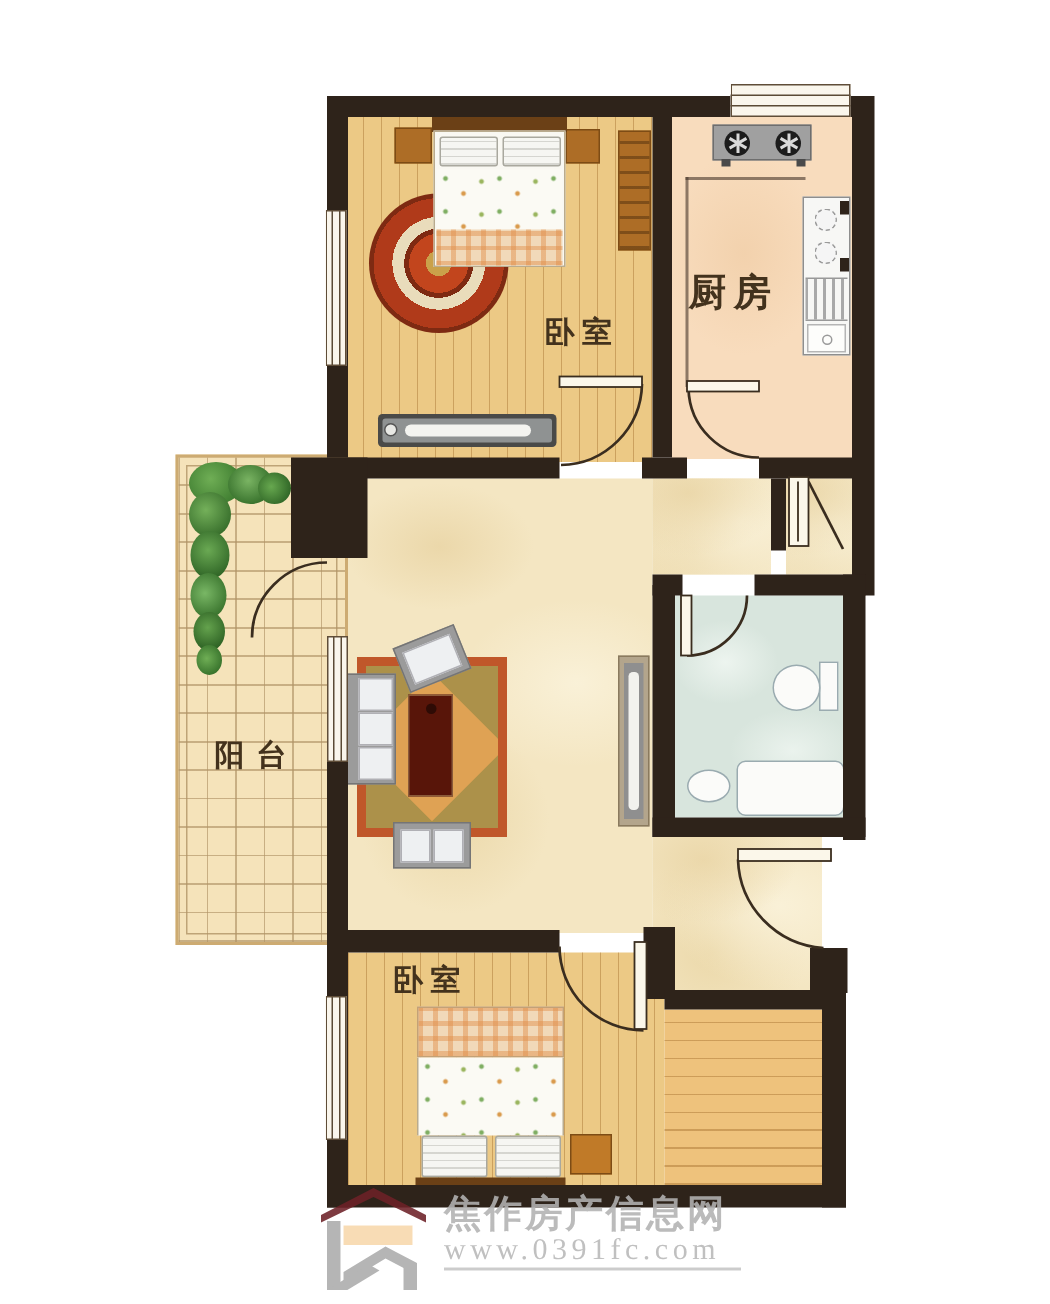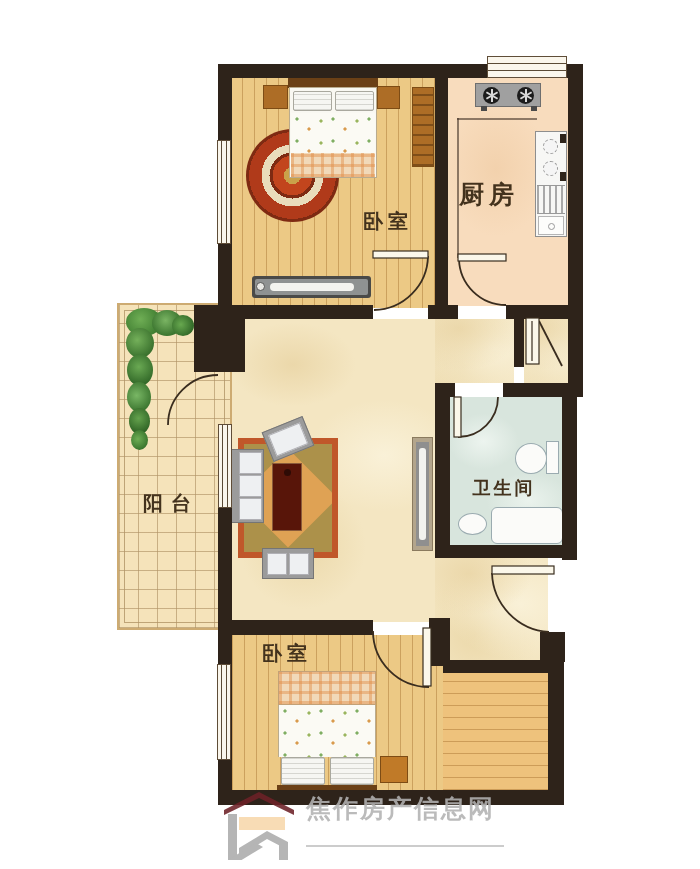--- a/index.html
+++ b/index.html
@@ -218,29 +218,29 @@
       <rect x="423" y="628" width="8" height="58"></rect>
       <rect x="492" y="566" width="62" height="8"></rect>
       <rect x="526" y="318" width="13" height="46"></rect>
       <line x1="532" y1="321" x2="532" y2="361"></line>
     </g>
   </svg>
 
   <div class="room-label" style="left:346px;top:208px;width:84px;font-size:20px;letter-spacing:5px;">卧室</div>
   <div class="room-label" style="left:447px;top:178px;width:84px;font-size:25px;letter-spacing:5px;">厨房</div>
   <div class="room-label" style="left:128px;top:490px;width:86px;font-size:20px;letter-spacing:8px;">阳台</div>
-  <div class="room-label" style="left:444px;top:476px;width:120px;font-size:18px;letter-spacing:3px;">卫生间</div>
   <div class="room-label" style="left:245px;top:640px;width:84px;font-size:20px;letter-spacing:5px;">卧室</div>
 
-  <div class="watermark" style="left:222px;top:786px;width:300px;height:82px;">
+  <div class="watermark" style="left:212px;top:786px;width:300px;height:82px;">
     <svg width="80" height="72" viewBox="0 0 80 72" style="position:absolute;left:0;top:2px;">
       <polygon points="2,22 37,4 72,22 72,27 37,10 2,27" fill="#6d2127"></polygon>
       <rect x="6" y="26" width="9" height="46" fill="#ababab"></rect>
       <rect x="17" y="29" width="46" height="13" fill="#f8d8ab"></rect>
       <polygon points="17,60 45,43 66,54 66,62 45,51 17,68" fill="#ababab"></polygon>
       <polygon points="6,72 34,55 41,59 13,76" fill="#ababab"></polygon>
       <rect x="57" y="56" width="9" height="16" fill="#ababab"></rect>
     </svg>
     <div class="wm-title" style="left:84px;top:6px;">焦作房产信息网</div>
+    <div class="wm-url" style="left:84px;top:36px;">www.0391fc.com</div>
     <div class="wm-line" style="left:84px;top:59px;"></div>
   </div>
 
 </div>
 
 </body></html>

